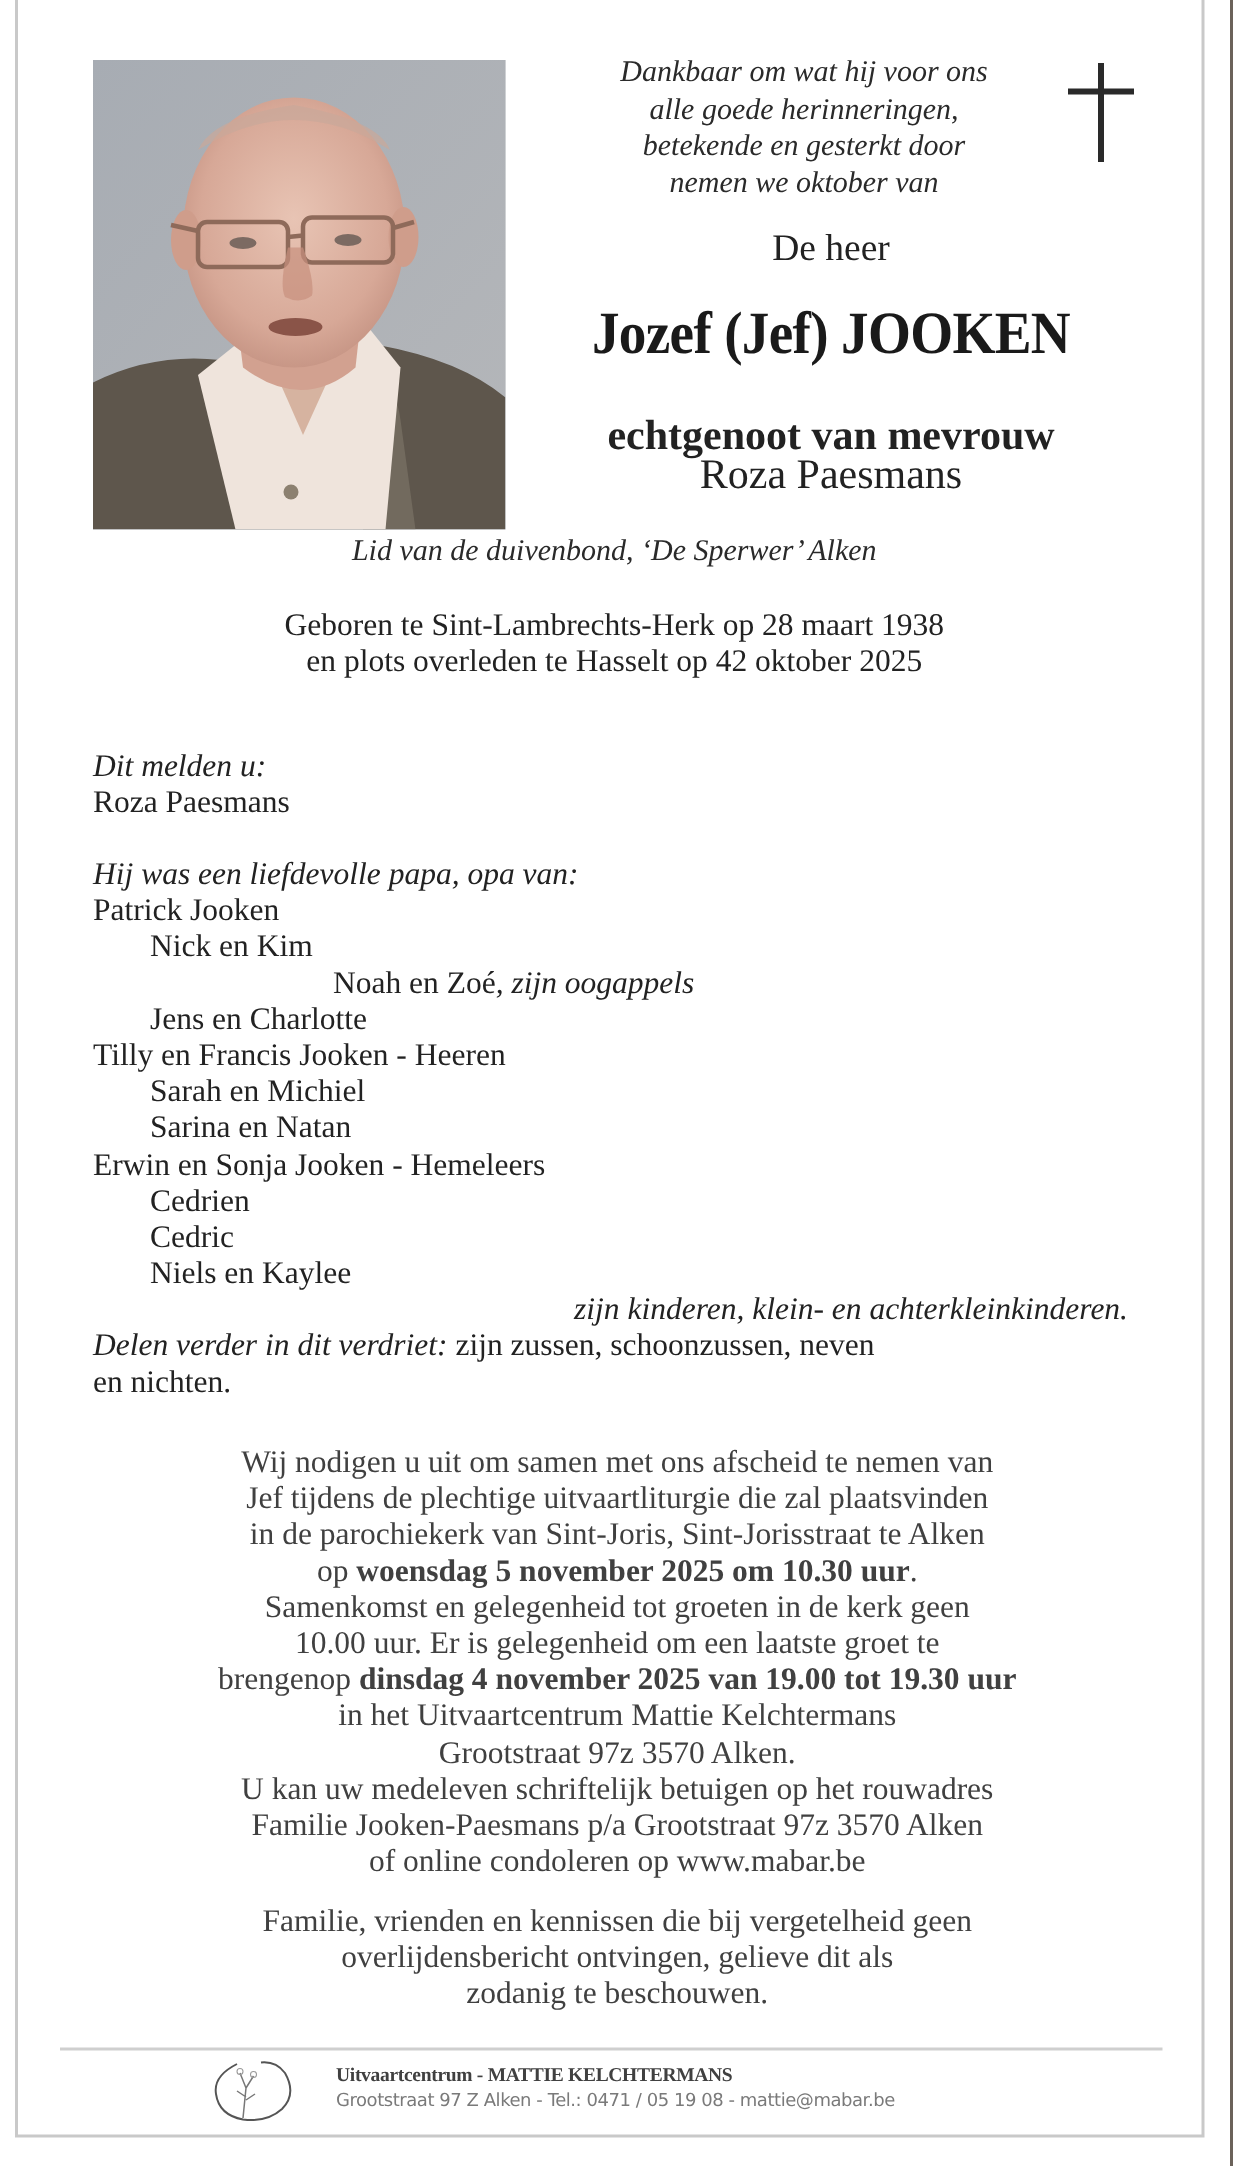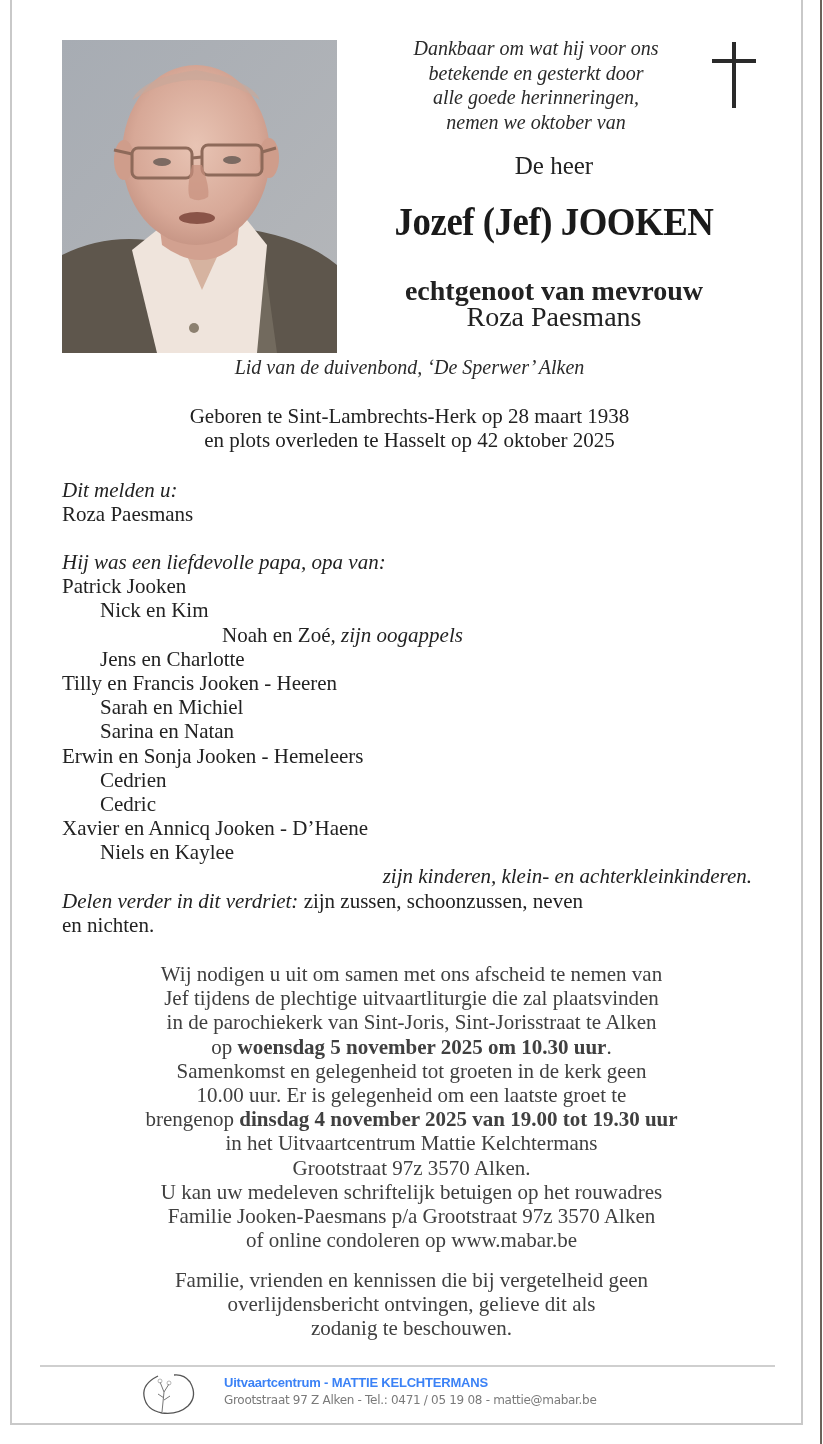--- a/index.html
+++ b/index.html
@@ -37,35 +37,35 @@
     font-size: 40px; font-weight: bold; letter-spacing: -0.5px; color: #1a1a1a;
     transform: scaleX(0.92);
   }
   .spouse { position: absolute; left: 350px; top: 278px; width: 408px; text-align: center; font-size: 28px; line-height: 26px; color: #222; }
   .spouse .l1 { font-weight: bold; font-weight: 600; }
 
   .membership { position: absolute; left: 62px; top: 356px; width: 695px; text-align: center; font-style: italic; font-size: 20px; color: #2a2a2a; }
 
   .birth { position: absolute; left: 62px; top: 404px; width: 695px; text-align: center; font-size: 21px; line-height: 24px; color: #222; }
 
-  .block { position: absolute; left: 62px; width: 690px; font-size: 21px; line-height: 24.2px; color: #222; }
+  .block { position: absolute; left: 62px; width: 690px; font-size: 21px; line-height: 24.2px; color: #222; margin-top: 20px; }
   .row { position: relative; white-space: nowrap; height: 24.2px; }
   .ind1 { padding-left: 38px; }
   .ind2 { padding-left: 160px; }
   .right-it { position: absolute; right: 14px; top: 0; font-style: italic; }
   .tail { text-align: right; font-style: italic; padding-right: 0; }
 
   .centered { position: absolute; left: 55px; width: 713px; text-align: center; font-size: 21px; line-height: 24.2px; color: #404040; }
 
   .divider { position: absolute; left: 40px; top: 1365px; width: 735px; height: 2px; background: #cfcfcf; }
 
   .footer-logo { position: absolute; left: 138px; top: 1370px; width: 70px; height: 46px; }
   .footer-title {
-    position: absolute; left: 224px; top: 1375px; font-family: Liberation Sans, sans-serif;
-    font-size: 13px; font-weight: bold; color: #3b82f6; letter-spacing: -0.2px; text-align: center;
+    position: absolute; left: 224px; top: 1375px; font-family: Liberation Serif, serif;
+    font-size: 13px; font-weight: bold; color: #404040; letter-spacing: -0.2px; text-align: center;
   }
   .footer-addr {
     position: absolute; left: 224px; top: 1393px; font-family: "DejaVu Sans", sans-serif;
     font-size: 12px; color: #7a7a7a; letter-spacing: -0.3px;
   }
 </style>
 </head>
 <body>
 
 <div class="right-edge"></div>
@@ -113,22 +113,22 @@
     <ellipse cx="170" cy="120" rx="9" ry="4" fill="#7c6a62"></ellipse>
 
     <path d="M130 125 Q124 150 128 158 Q138 163 146 157 Q148 148 140 125" fill="#c7907d" opacity="0.7"></path>
 
     <ellipse cx="135" cy="178" rx="18" ry="6" fill="#8a5448"></ellipse>
   </svg>
 </div>
 
 <div class="intro serif">
   <div>Dankbaar om wat hij voor ons</div>
+  <div>alle goede herinneringen,</div>
   <div>betekende en gesterkt door</div>
-  <div>alle goede herinneringen,</div>
   <div>nemen we oktober van</div>
 </div>
 
 <div class="cross">
   <div class="v"></div>
     <div class="h"></div>
 </div>
 
 <div class="heer serif">De heer</div>
 <div class="name serif">Jozef (Jef) JOOKEN</div>
@@ -156,21 +156,20 @@
   <div class="row">Patrick Jooken</div>
   <div class="row ind1">Nick en Kim</div>
   <div class="row ind2"><span>Noah en Zoé</span><span class="it">, zijn oogappels</span></div>
   <div class="row ind1">Jens en Charlotte</div>
   <div class="row">Tilly en Francis Jooken - Heeren</div>
   <div class="row ind1">Sarah en Michiel</div>
   <div class="row ind1">Sarina en Natan</div>
   <div class="row">Erwin en Sonja Jooken - Hemeleers</div>
   <div class="row ind1">Cedrien</div>
   <div class="row ind1">Cedric</div>
-  <div class="row">Xavier en Annicq Jooken - D’Haene</div>
   <div class="row ind1">Niels en Kaylee</div>
   <div class="row tail">zijn kinderen, klein- en achterkleinkinderen.</div>
   <div class="row"><span class="it">Delen verder in dit verdriet:</span><span> zijn zussen, schoonzussen, neven</span></div>
   <div class="row">en nichten.</div>
 </div>
 
 <div class="centered serif" style="top:962px;">
   <div>Wij nodigen u uit om samen met ons afscheid te nemen van</div>
   <div>Jef tijdens de plechtige uitvaartliturgie die zal plaatsvinden</div>
   <div>in de parochiekerk van Sint-Joris, Sint-Jorisstraat te Alken</div>

